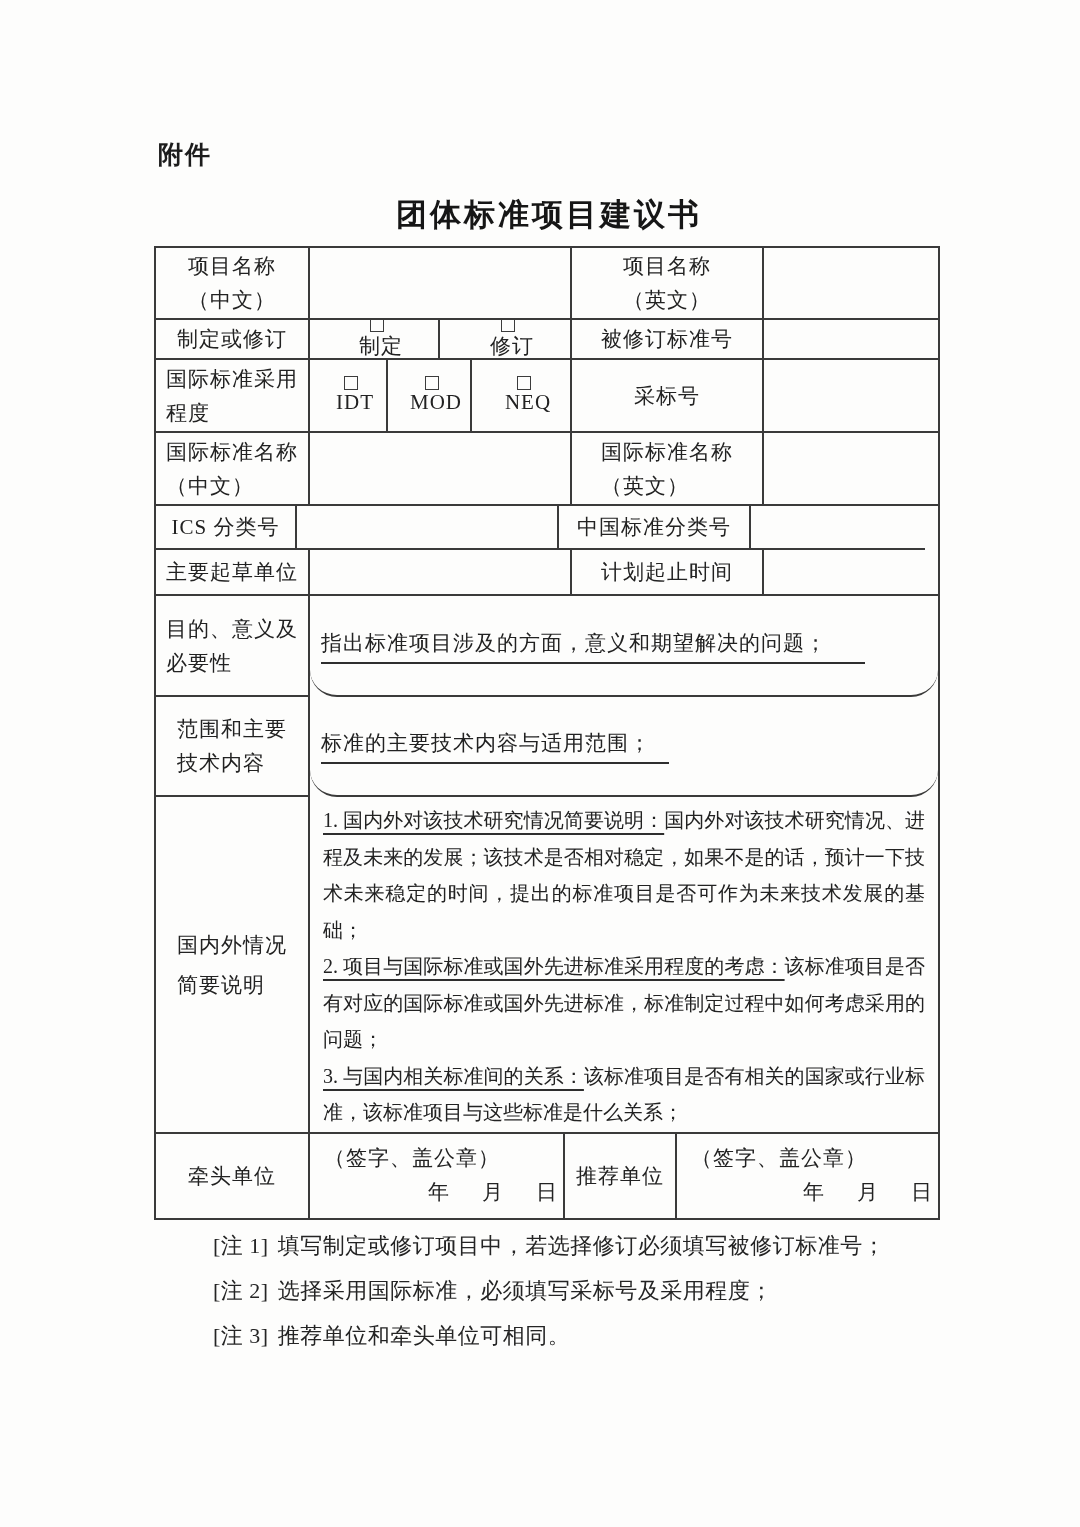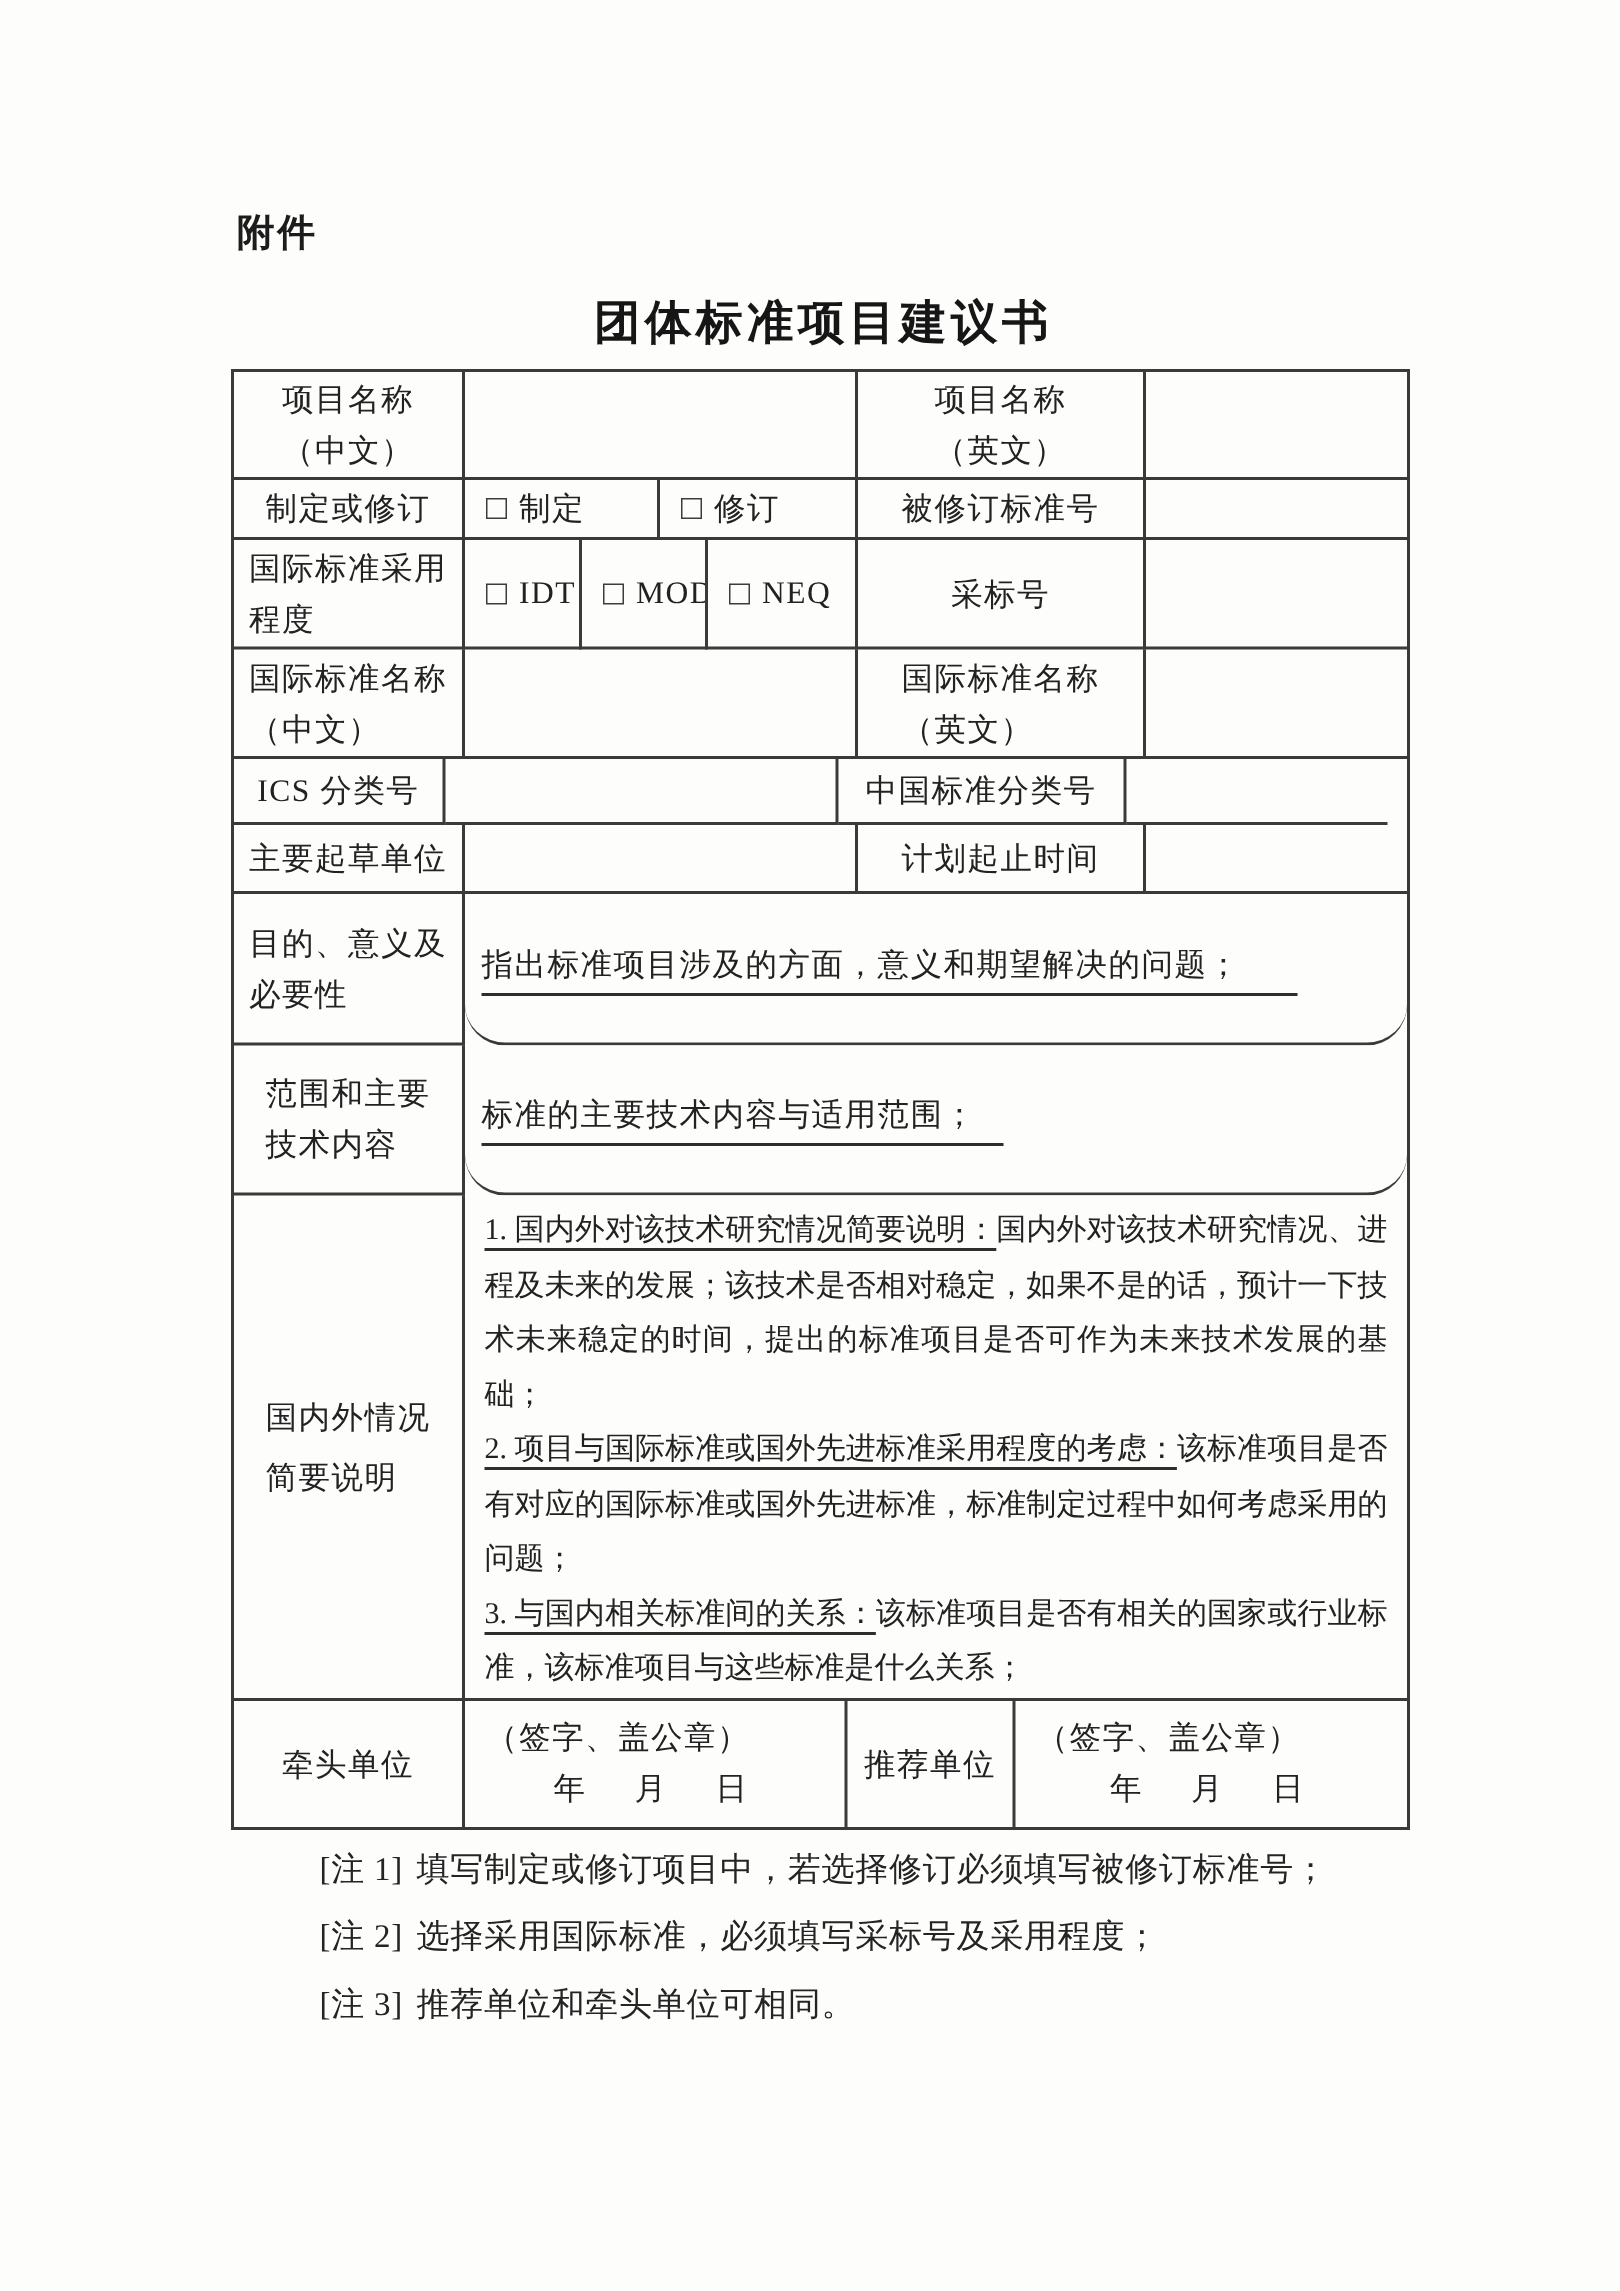--- a/index.html
+++ b/index.html
@@ -31,21 +31,21 @@
     border-right:2px solid #3a3a3a;
     border-bottom:2px solid #3a3a3a;
     display:flex;align-items:center;justify-content:center;
     font-size:21px;letter-spacing:1px;color:#222;
     overflow:hidden;
   }
   .cell.last{border-right:none;}
   .row.lastrow .cell{border-bottom:none;}
   .label{text-align:left;white-space:pre-line;line-height:34px;}
   .field{background:transparent;}
-  .cb-cell{justify-content:flex-start;padding-left:14px;}
+  .cb-cell{justify-content:center;padding-left:14px;flex-direction:column;}
   .cb{
     display:inline-block;width:12px;height:12px;
     border:1.5px solid #3c3c3c;margin-right:8px;flex:0 0 auto;
     background:transparent;
   }
   .hint-cell{justify-content:flex-start;padding-left:11px;border-radius:27px;}
   .hint{
     border-bottom:2px solid #2e2e2e;
     padding:0 38px 4px 0;
     line-height:30px;white-space:nowrap;
@@ -58,21 +58,21 @@
   }
   .bigtext p{margin:0;}
   .u{
     text-decoration:underline;
     text-underline-offset:6px;
     text-decoration-thickness:1.5px;
     text-decoration-color:#2e2e2e;
   }
   .sig-cell{flex-direction:column;align-items:stretch;justify-content:center;padding:4px 0;}
   .sig-line1{text-align:left;padding-left:14px;line-height:32px;}
-  .sig-line2{text-align:center;letter-spacing:6px;line-height:36px;}
+  .sig-line2{text-align:right;letter-spacing:6px;line-height:36px;}
   .notes{position:absolute;left:213px;top:1233px;width:740px;font-size:22px;color:#242424;}
   .note{margin-bottom:19px;line-height:26px;letter-spacing:0.5px;}
   .note .tag{margin-right:9px;}
 </style>
 </head>
 <body>
 
 <div class="attachment">附件</div>
 <div class="doc-title">团体标准项目建议书</div>
 

